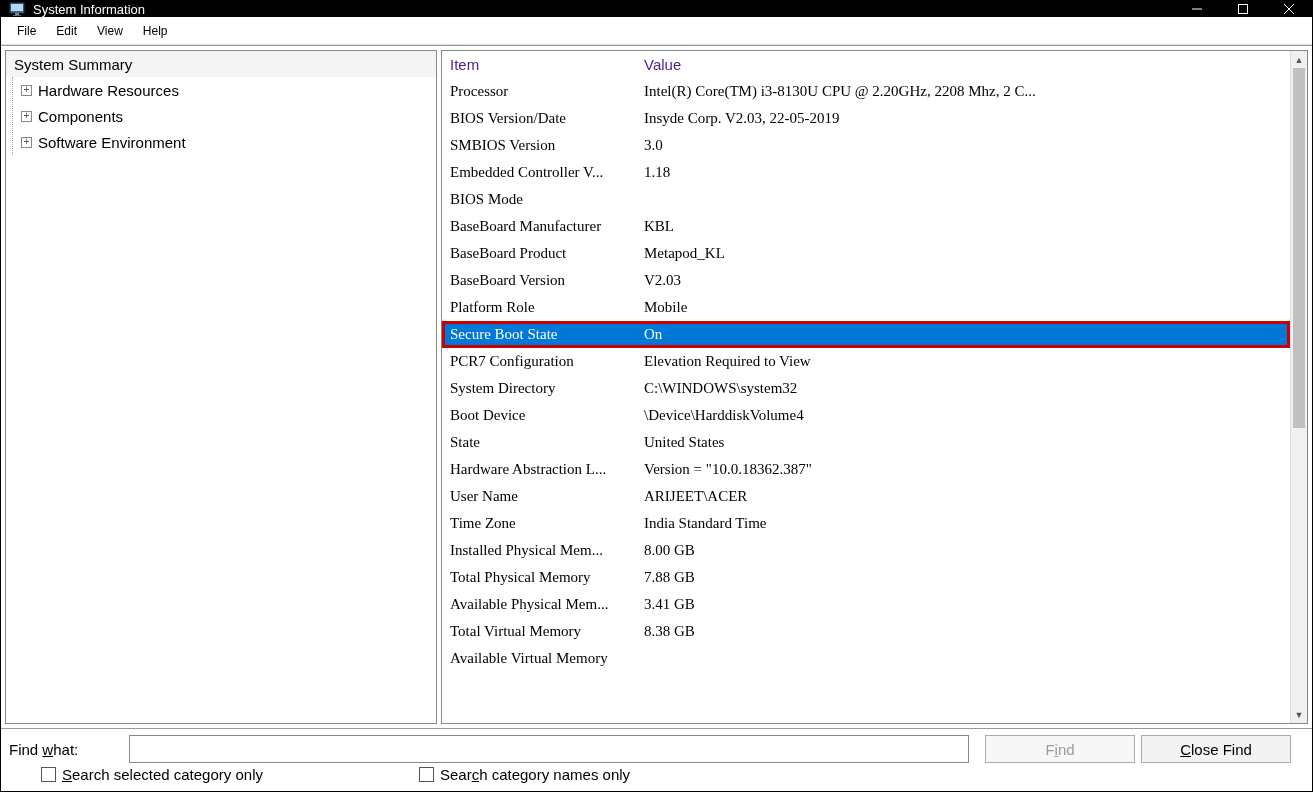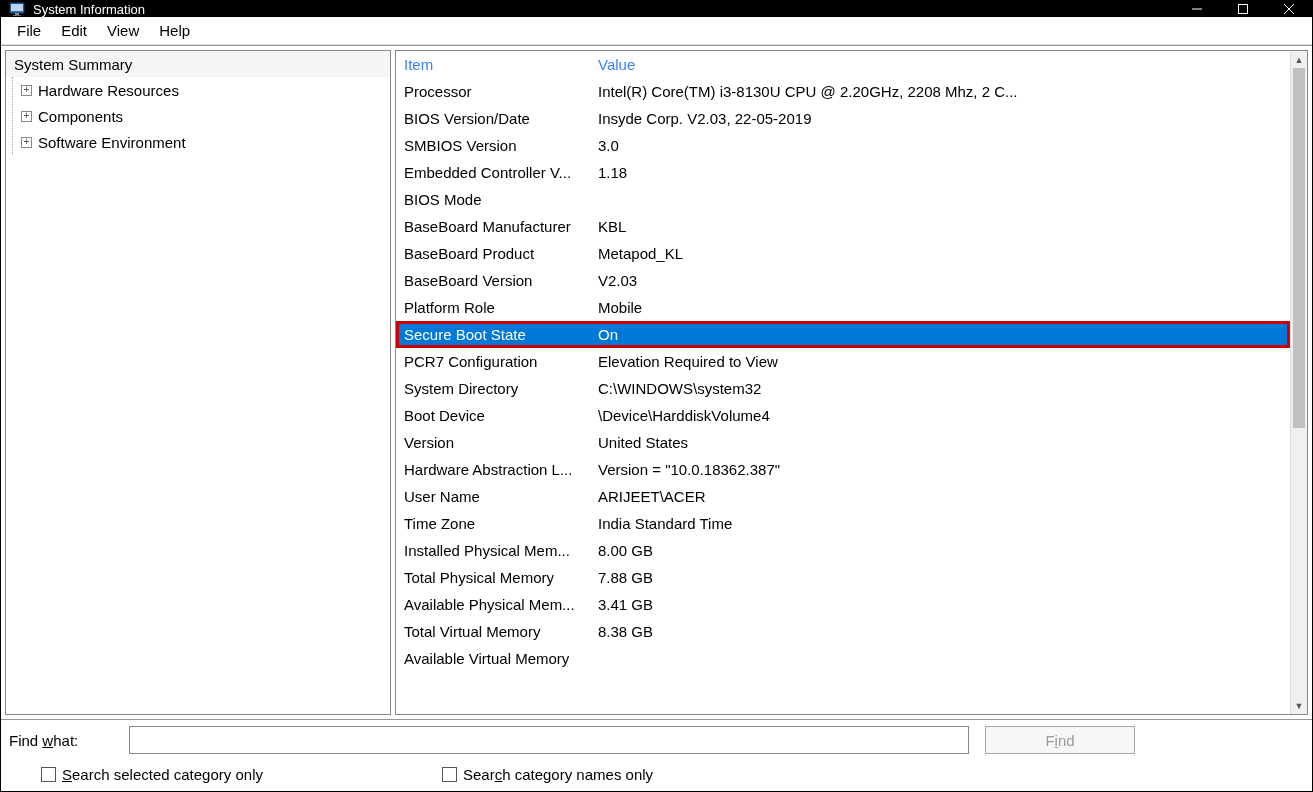--- a/index.html
+++ b/index.html
@@ -4,42 +4,42 @@
 <style>
   * { box-sizing: border-box; margin: 0; padding: 0; }
   html, body { width: 1313px; height: 792px; font-family: "Segoe UI", Tahoma, sans-serif; font-size: 15px; background: #fff; overflow: hidden; }
   .window { width: 1313px; height: 792px; display: flex; flex-direction: column; border: 1px solid #000; }
   .titlebar { background: #000; color: #fff; height: 16px; display: flex; align-items: center; padding: 0 0 0 8px; }
   .titlebar .app-icon { width: 16px; height: 16px; margin-right: 8px; }
   .titlebar .title { flex: 1; font-size: 13px; }
   .titlebar .win-controls { display: flex; }
   .titlebar .win-btn { width: 46px; height: 32px; display: flex; align-items: center; justify-content: center; color: #fff; cursor: pointer; }
   .menubar { height: 28px; display: flex; align-items: center; padding: 0 6px; border-bottom: 1px solid #ddd; background: #fff; }
-  .menubar .menu-item { padding: 3px 10px; font-size: 15px; cursor: default; }
+  .menubar .menu-item { padding: 3px 10px; font-size: 12px; cursor: default; }
   .content { flex: 1; display: flex; min-height: 0; border-top: 1px solid #999; border-bottom: 1px solid #999; }
-  .tree-pane { width: 386px; border: 1px solid #888; margin: 4px 2px 4px 4px; overflow: auto; background: #fff; }
+  .tree-pane { width: 432px; border: 1px solid #888; margin: 4px 2px 4px 4px; overflow: auto; background: #fff; }
   .tree-pane .tree-item { padding: 3px 6px 3px 8px; font-size: 15px; color: #000; cursor: default; white-space: nowrap; display: flex; align-items: center; height: 26px; }
   .tree-pane .tree-item.root { padding-left: 8px; background: #f5f5f5; }
   .tree-pane .tree-item.child { padding-left: 8px; }
   .tree-pane .expander { width: 11px; height: 11px; border: 1px solid #888; display: inline-flex; align-items: center; justify-content: center; margin-right: 6px; font-size: 10px; line-height: 1; color: #555; background: #fff; }
   .tree-pane .dotted { border-left: 1px dotted #aaa; margin-left: 6px; padding-left: 0; }
   .list-pane { flex: 1; border: 1px solid #888; margin: 4px 4px 4px 2px; position: relative; background: #fff; display: flex; }
   .list-inner { flex: 1; overflow: hidden; }
   .list-header, .list-row { display: flex; height: 27px; align-items: center; font-size: 15px; }
-  .list-header { color: #3b82f6; }
+  .list-header { color: #4c1d95; }
   .col-item { width: 198px; padding-left: 8px; overflow: hidden; text-overflow: ellipsis; white-space: nowrap; }
   .col-value { flex: 1; padding-left: 4px; overflow: hidden; text-overflow: ellipsis; white-space: nowrap; }
-  .list-row { cursor: default; }
+  .list-row { cursor: default; font-family: Liberation Serif, serif; }
   .list-row.selected { background: #0078d7; color: #fff; position: relative; }
   .list-row.selected::after { content: ""; position: absolute; inset: 0; border: 3px solid #cc0000; pointer-events: none; }
   .scrollbar { width: 17px; background: #f0f0f0; border-left: 1px solid #ddd; position: relative; }
   .scroll-arrow { height: 17px; display: flex; align-items: center; justify-content: center; color: #555; font-size: 9px; }
   .scroll-thumb { position: absolute; left: 2px; right: 2px; background: #c0c0c0; border-radius: 0; }
   .find-area { padding: 6px 8px 8px 8px; background: #fff; }
-  .find-row1 { display: flex; align-items: center; margin-bottom: 12px; }
+  .find-row1 { display: flex; align-items: center; margin-bottom: 3px; }
   .find-label { width: 120px; font-size: 15px; }
   .find-input { flex: 1; height: 28px; border: 1px solid #888; background: #fff; padding: 2px 6px; font-size: 15px; margin-right: 10px; max-width: 840px;}
   .find-btn { width: 150px; height: 28px; border: 1px solid #aaa; background: #f3f3f3; font-size: 15px; cursor: pointer; margin-left: 6px; }
   .find-btn:disabled { color: #9a9a9a; background: #f7f7f7; }
   .find-row2 { display: flex; align-items: center; }
   .chk { display: inline-flex; align-items: center; font-size: 15px; margin-right: 40px; padding-left: 32px; }
   .chk .box { width: 15px; height: 15px; border: 1px solid #555; margin-right: 6px; background: #fff; }
   .chk .label u { text-decoration: underline; }
   .find-label u { text-decoration: underline; }
   .find-btn u { text-decoration: underline; }
@@ -157,21 +157,21 @@
             </div>
             <div class="list-row">
               <div class="col-item">System Directory</div>
               <div class="col-value">C:\WINDOWS\system32</div>
             </div>
             <div class="list-row">
               <div class="col-item">Boot Device</div>
               <div class="col-value">\Device\HarddiskVolume4</div>
             </div>
             <div class="list-row">
-              <div class="col-item">Version</div>
+              <div class="col-item">State</div>
               <div class="col-value">United States</div>
             </div>
             <div class="list-row">
               <div class="col-item">Hardware Abstraction L...</div>
               <div class="col-value">Version = "10.0.18362.387"</div>
             </div>
             <div class="list-row">
               <div class="col-item">User Name</div>
               <div class="col-value">ARIJEET\ACER</div>
             </div>
@@ -207,26 +207,27 @@
       </div>
     </div>
 
   </div>
 
   <div class="find-area">
     <div class="find-row1">
       <div class="find-label">Find <u>w</u>hat:</div>
       <input class="find-input" type="text" value="" style="">
       <button class="find-btn" disabled="">F<u>i</u>nd</button>
+      <button class="find-btn"><u>C</u>lose Find</button>
     </div>
     <div class="find-row2">
       <label class="chk">
         <span class="box"></span>
         <span class="label"><u>S</u>earch selected category only</span>
       </label>
-      <label class="chk" style="margin-left:107px">
+      <label class="chk" style="margin-left:84px">
         <span class="box"></span>
         <span class="label">Sear<u>c</u>h category names only</span>
       </label>
     </div>
   </div>
 
 </div>
 
 </body></html>

